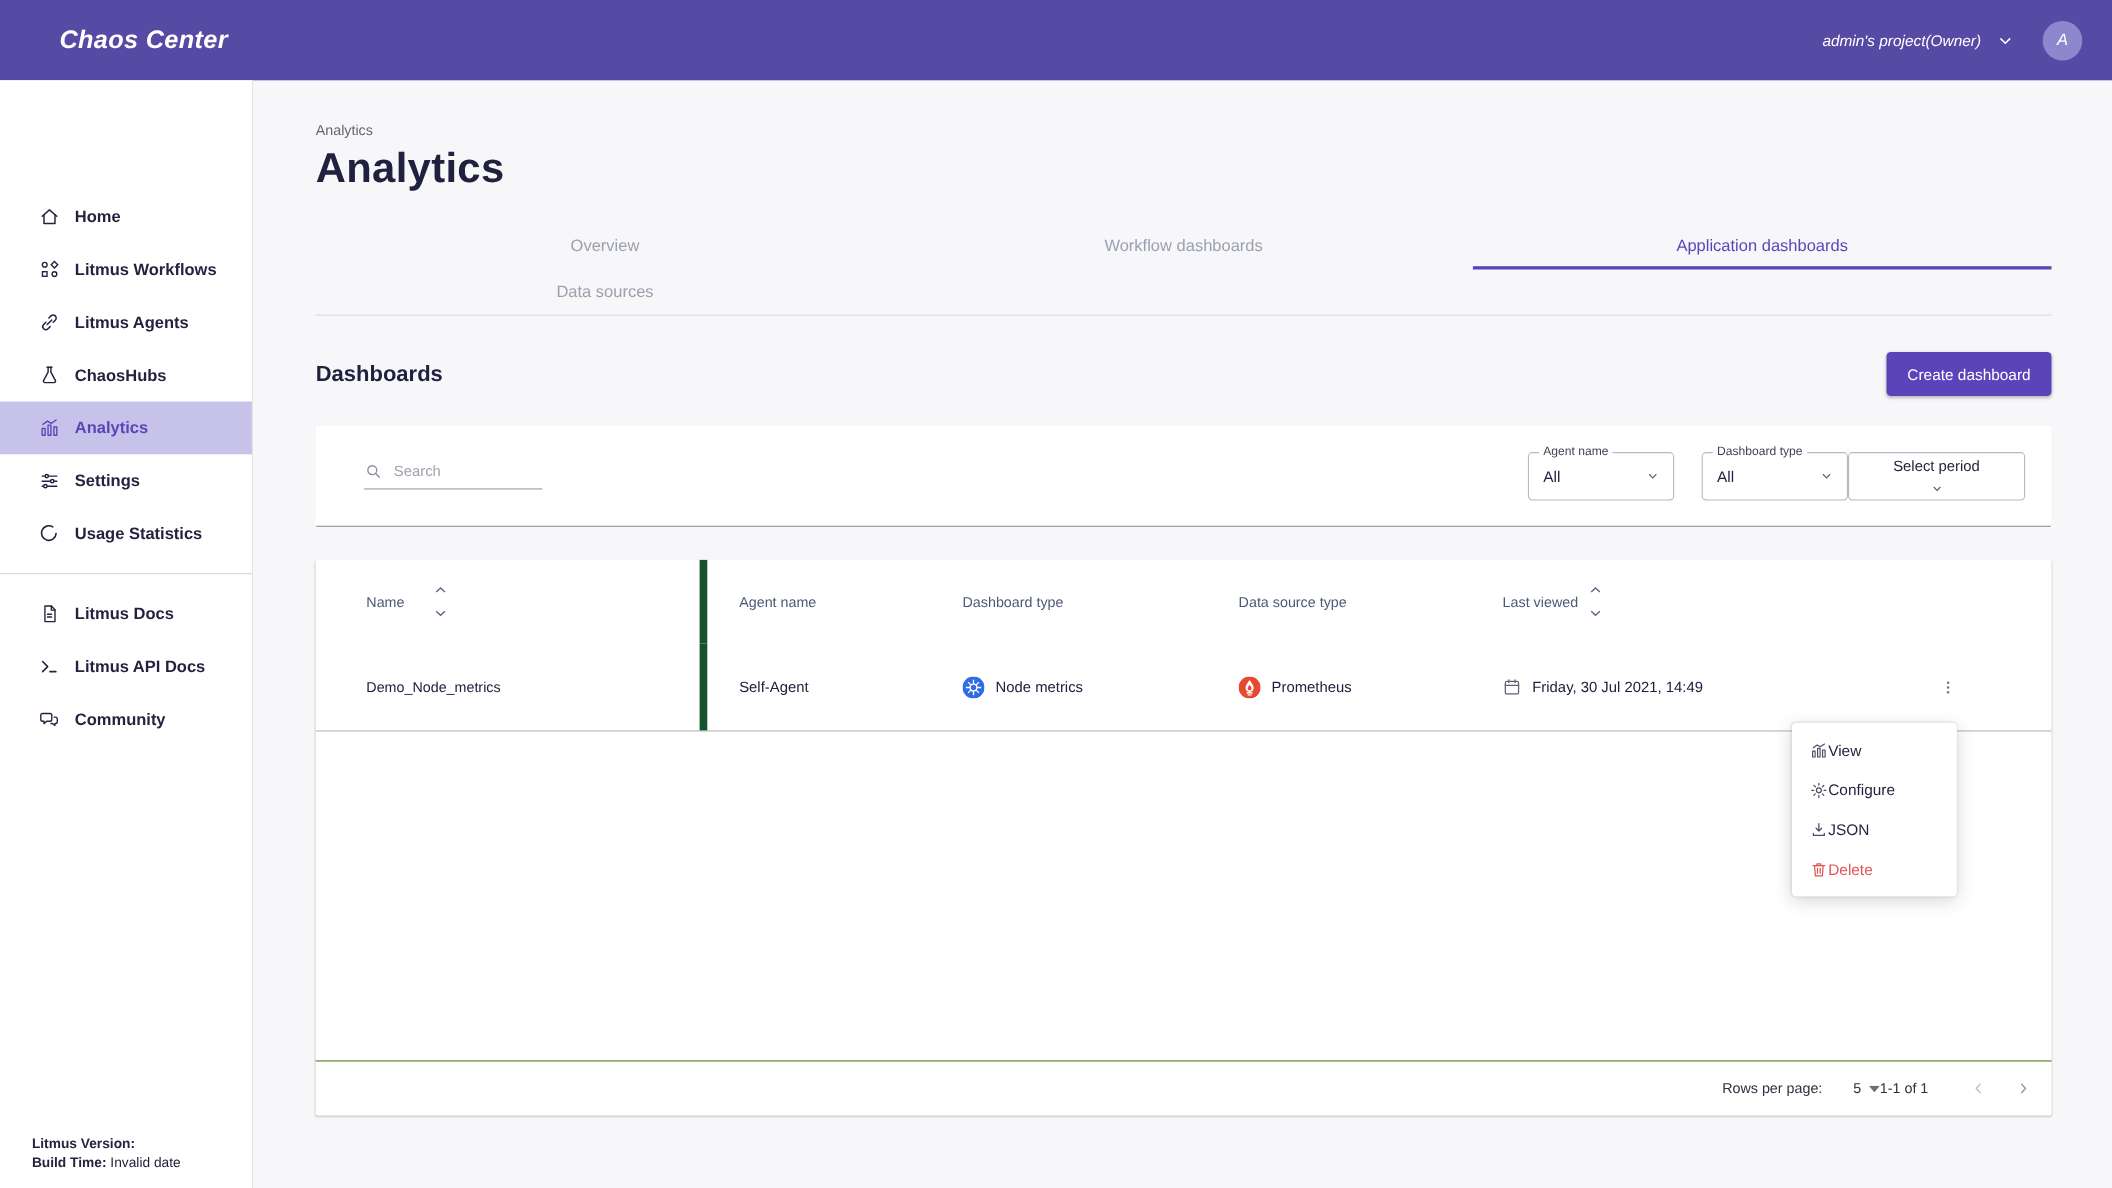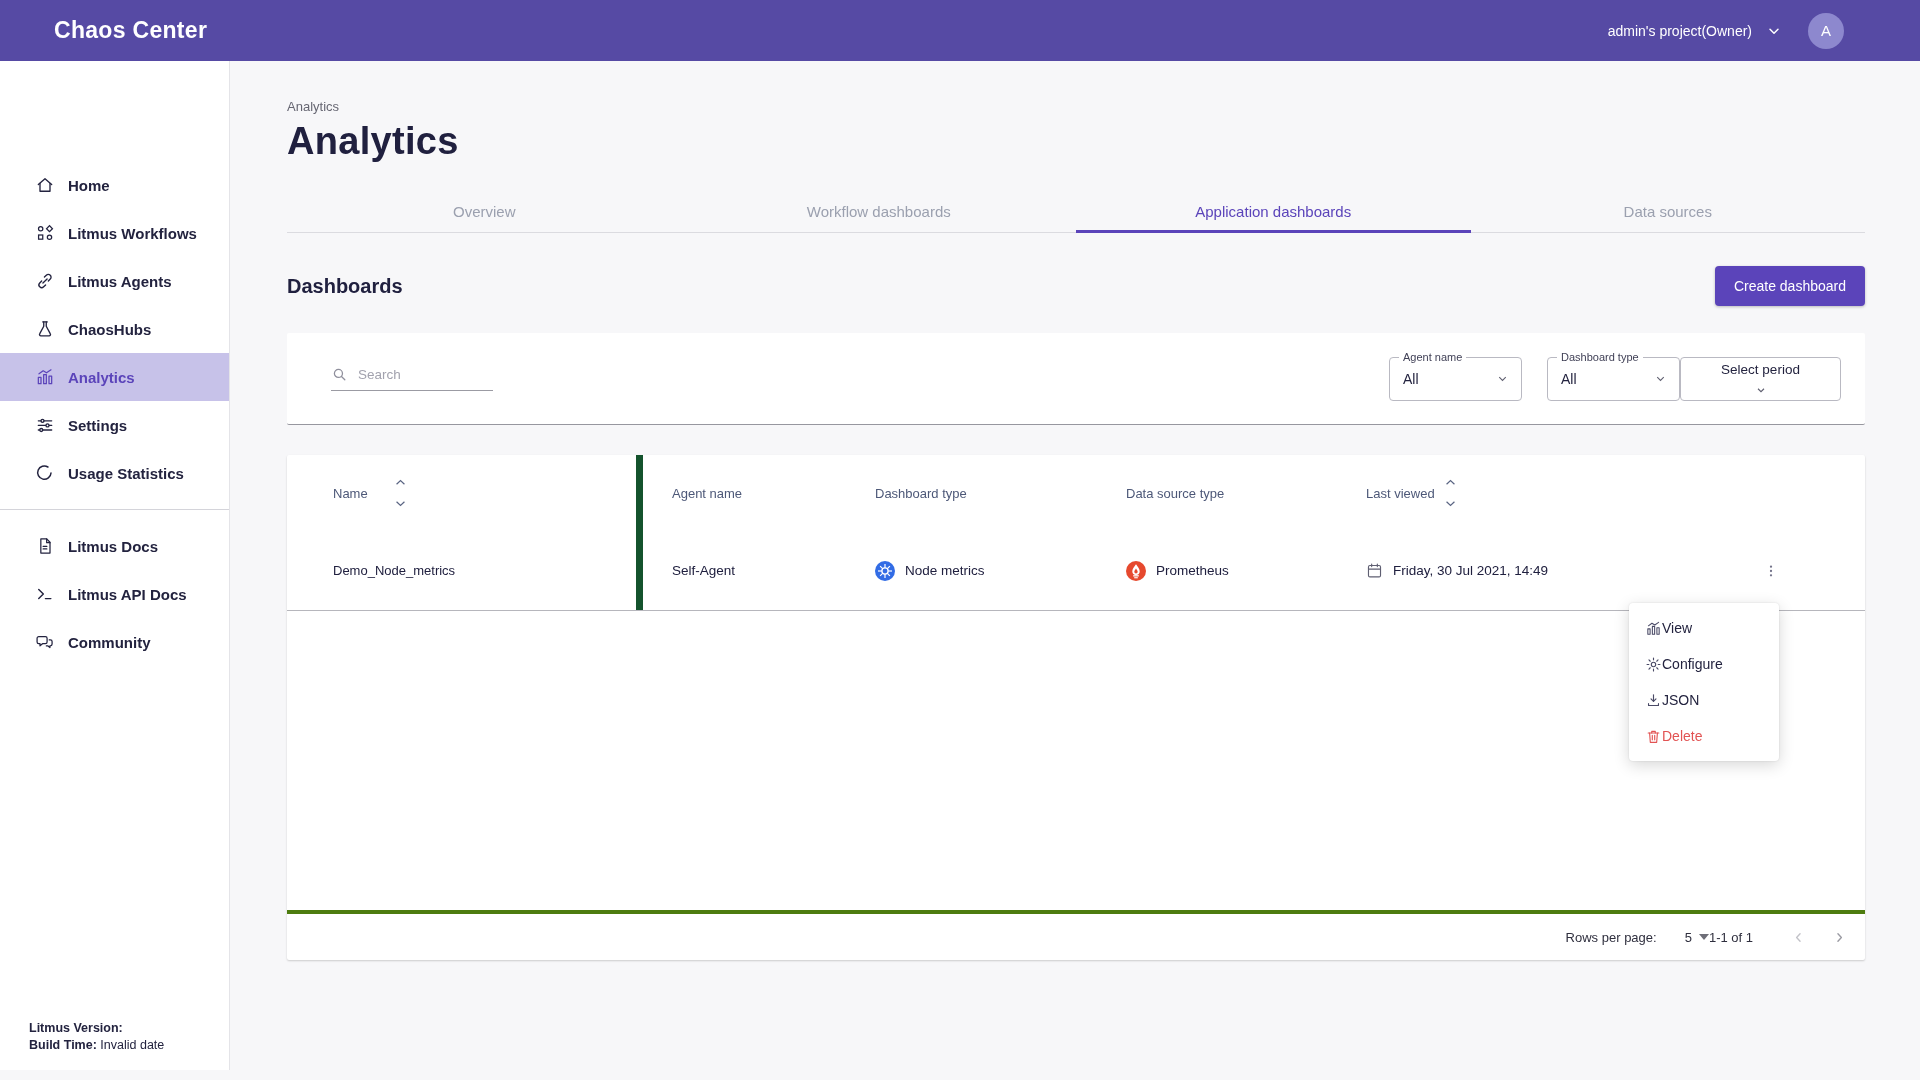--- a/index.html
+++ b/index.html
@@ -1,21 +1,21 @@
 <!DOCTYPE html>
 <html style="--brand: #5B44BA; --header-bg: #564AA4; --avatar-bg: #8D88CE; --active-item-bg: #C7C2E9; --delete-red: #E25353; --node-metrics-blue: #326CE5; --prometheus-orange: #E6492E;"><head>
 <meta charset="utf-8">
 <style>
   * { margin:0; padding:0; box-sizing:border-box; }
   html,body { width:1920px; height:1080px; overflow:hidden;
     font-family:"Liberation Sans", sans-serif; background:#F7F7F9; }
 
   
-  .topbar { height:61px; background:var(--header-bg,#564AA4); display:flex;
-    align-items:center; padding:0 76px 0 54px; }
+  .topbar { height:73px; background:var(--header-bg,#564AA4); display:flex;
+    align-items:center; padding:0 27px 0 54px;font-style:italic; }
   .brand { color:#fff; font-size:23px; font-weight:700; letter-spacing:.3px; }
   .topbar-right { margin-left:auto; display:flex; align-items:center; color:#fff; }
   .project-name { font-size:14px; }
   .topbar-chevron { margin-left:14px; display:flex; cursor:pointer; color:#fff; }
   .avatar { width:36px; height:36px; border-radius:50%; margin-left:26px;
     background:var(--avatar-bg,#8D88CE); color:#fff; font-size:15px;
     display:flex; align-items:center; justify-content:center; cursor:pointer; }
 
   
   .layout { display:flex; height:1009px; }
@@ -30,21 +30,21 @@
   .sidebar-build { position:absolute; left:29px; bottom:16px; font-size:12.5px;
     color:#23233F; line-height:17px; }
   .sidebar-build b { font-weight:700; }
 
   
   .main { flex:1; padding:0 55px 0 57px; position:relative; }
   .breadcrumb { margin-top:38px; font-size:13px; color:#666672; }
   .page-title { margin-top:6px; font-size:38px; font-weight:700; color:#20203F;
     letter-spacing:.3px; }
 
-  .tabs { margin-top:27px; display:grid; grid-template-columns:repeat(4,1fr);
+  .tabs { margin-top:27px; display:grid; grid-template-columns:repeat(3,1fr);
     border-bottom:1px solid #DBDBE0; }
   .tab { height:42px; display:flex; align-items:center; justify-content:center;
     font-size:15px; color:#9BA0AF; cursor:pointer; position:relative; }
   .tab.active { color:var(--brand,#5B44BA); }
   .tab.active::after { content:""; position:absolute; left:0; right:0; bottom:-1px;
     height:3px; background:var(--brand,#5B44BA); }
 
   .section-head { margin-top:33px; display:flex; align-items:center;
     justify-content:space-between; }
   .section-title { font-size:20px; font-weight:600; color:#20203F; }
@@ -99,21 +99,21 @@
   .context-menu { position:absolute; left:1342px; top:148px; width:150px;
     background:#fff; border-radius:4px; padding:7px 0; z-index:5;
     box-shadow:0 4px 16px rgba(0,0,0,.16), 0 0 2px rgba(0,0,0,.12); }
   .menu-item { height:36px; display:flex; align-items:center; 
     padding:0 16px; font-size:14px; color:#23233F; cursor:pointer; }
   .menu-item svg { width:17px; height:17px; color:#4A4A66; }
   .menu-item.danger, .menu-item.danger svg { color:var(--delete-red,#E25353); }
 
   
   .pagination { position:absolute; left:0; right:0; bottom:0; height:50px;
-    border-top:4px solid #4d7c0f; display:flex; align-items:center;
+    border-top:1px solid #4d7c0f; display:flex; align-items:center;
     justify-content:flex-end; padding-right:18px; font-size:13px; color:#2F2F3E; }
   .rpp-select { margin-left:28px; display:flex; align-items:center; gap:7px;
     cursor:pointer; }
   .rpp-select svg { color:#6E6E78; }
   .range { }
   .page-btn { margin-left:38px; display:flex; cursor:pointer; color:#9A9AA2; }
   .page-btn.disabled { color:#C2C2C8; }
   .page-btn + .page-btn { margin-left:26px; }
 </style>
 </head>

